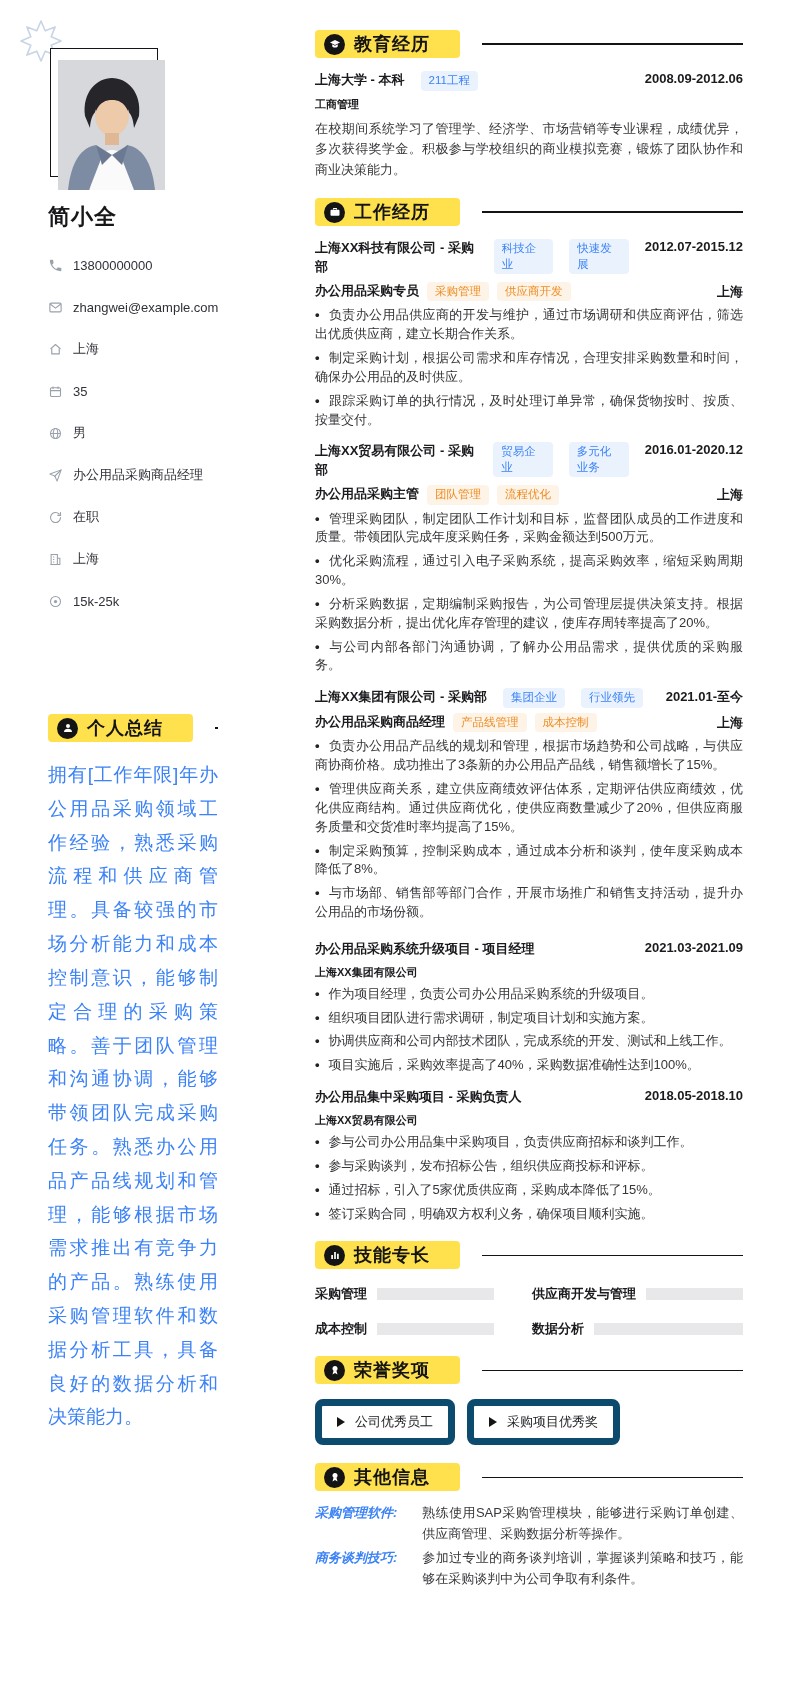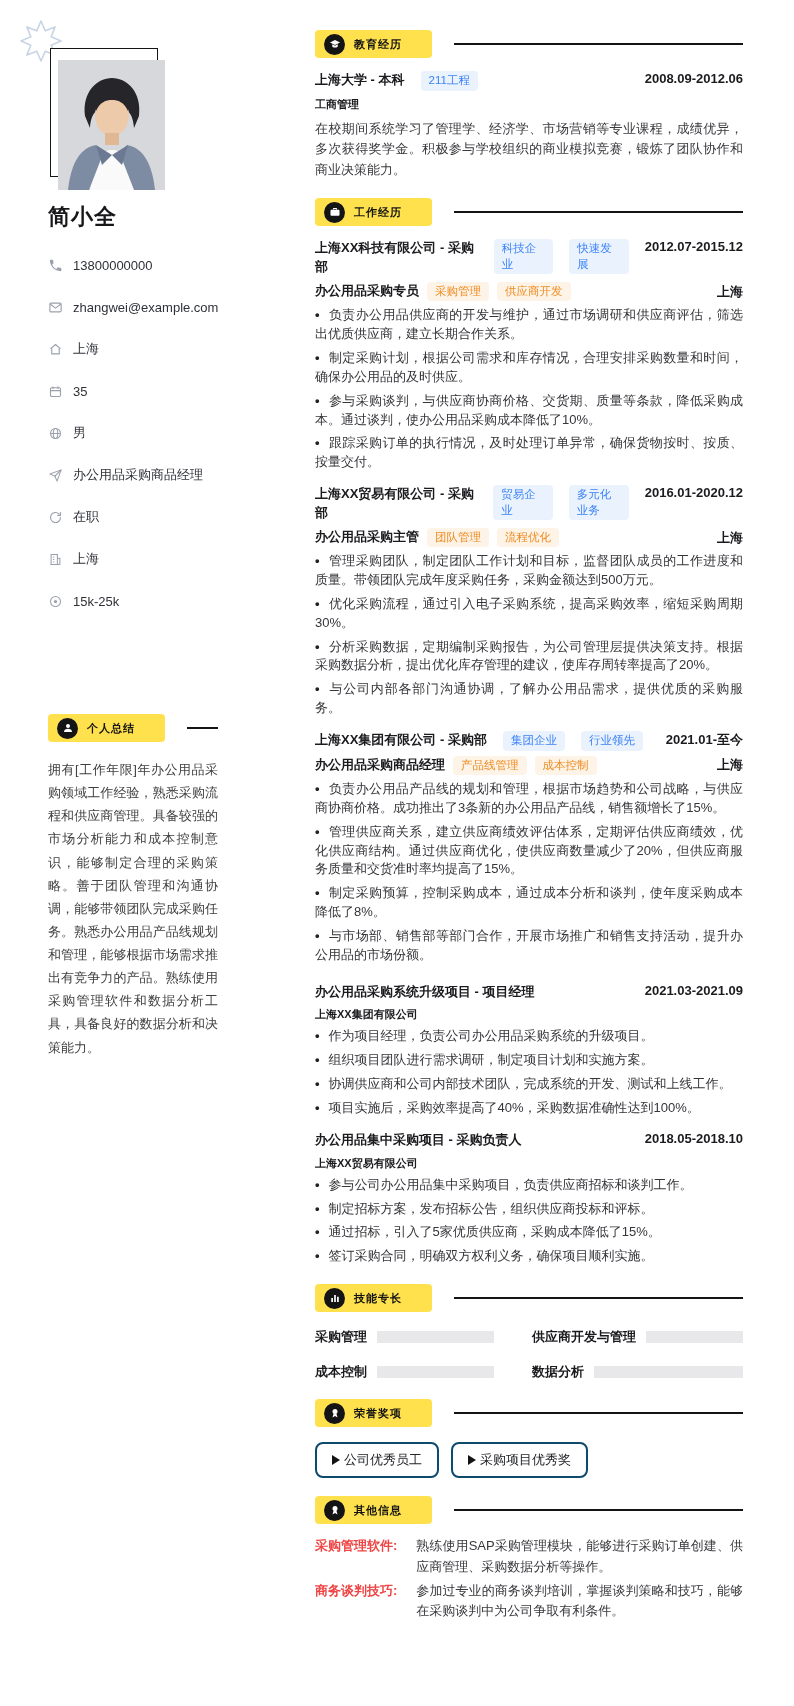--- a/index.html
+++ b/index.html
@@ -32,25 +32,25 @@
   .badge {
     display:inline-flex; align-items:center; gap:9px;
     background:var(--accent-yellow,#FFE14D); border-radius:4px;
     padding:3px 30px 3px 9px; height:28px; flex:0 0 auto;
   }
   .badge .circ {
     width:21px; height:21px; border-radius:50%; background:var(--badge-black,#141414);
     display:flex; align-items:center; justify-content:center; color:#fff; flex:0 0 auto;
   }
   .badge .circ svg { width:12px; height:12px; }
-  .badge .btitle { font-size:11px; font-weight:bold; color:#141414; white-space:nowrap; letter-spacing:1px; }
+  .badge .btitle { font-size:18px; font-weight:bold; color:#141414; white-space:nowrap; letter-spacing:1px; }
   .hline { flex:1; height:1.5px; background:var(--badge-black,#141414); margin-left:22px; }
   
   .summary-sec { margin-top:104px; }
-  .summary-text { margin-top:16px; font-size:13px; line-height:1.78; color:#404040; text-align:justify; }
+  .summary-text { margin-top:16px; font-size:19px; line-height:1.78; color:#3b82f6; text-align:justify; }
   
   .section { margin-bottom:18px; }
   .entry { margin-top:13px; }
   .erow { display:flex; align-items:flex-start; gap:16px; }
   .erow2 { display:flex; align-items:center; gap:8px; margin-top:5px; }
   .etitle { font-size:13px; font-weight:bold; color:#1b1b1f; line-height:1.45; min-width:0; }
   .etitle.narrow { max-width:186px; }
   .tag {
     font-size:11.5px; line-height:1.35; padding:2px 8px; border-radius:4px;
     flex:0 1 auto; min-width:0;
@@ -66,28 +66,28 @@
   .bullet .dot { font-weight:bold; margin-right:9px; color:#222; }
   
   .skills-grid { display:grid; grid-template-columns:1fr 1.18fr; column-gap:38px; row-gap:17px; margin-top:16px; }
   .skill { display:flex; align-items:center; }
   .sname { font-size:13px; font-weight:bold; color:#1b1b1f; white-space:nowrap; }
   .track { flex:1; height:12px; background:var(--bar-track,#E8E8EA); margin-left:10px; position:relative; overflow:hidden; }
   .fill { height:100%; background:var(--bar-fill,#141414); clip-path:polygon(0 0,100% 0,calc(100% - 9px) 100%,0 100%); }
   
   .pills { display:flex; gap:12px; margin-top:15px; }
   .pill {
-    display:inline-flex; align-items:center; gap:4px; border:2px solid #0c4a6e;
+    display:inline-flex; align-items:center; gap:10px; border:7px solid #0c4a6e;
     border-radius:8px; padding:7px 15px; font-size:13px; color:#222327; background:#fff;
   }
   .tri { width:0; height:0; border-left:8px solid #141414; border-top:5px solid transparent; border-bottom:5px solid transparent; }
   
   .other-list { margin-top:12px; }
   .oitem { display:flex; margin-top:3px; font-size:13px; line-height:1.6; }
-  .olabel { font-weight:bold; color:#ef4444; white-space:nowrap; margin-right:19px; flex:0 0 auto; }
+  .olabel { font-weight:bold; color:#3b82f6; white-space:nowrap; margin-right:25px; flex:0 0 auto;font-style:italic; }
   .otext { flex:1; color:#38383d; text-align:justify; }
 </style>
 </head>
 <body>
 
 <div class="page">
 
   <svg class="star-deco" viewBox="0 0 42 42">
     <polygon points="41,21 31.2,25.2 35.1,35.1 25.2,31.2 21,41 16.8,31.2 6.9,35.1 10.8,25.2 1,21 10.8,16.8 6.9,6.9 16.8,10.8 21,1 25.2,10.8 35.1,6.9 31.2,16.8" fill="#ffffff" stroke="#c8d4e6" stroke-width="1.6" stroke-linejoin="round"></polygon>
   </svg>
@@ -267,21 +267,20 @@
             <span class="edate">2012.07-2015.12</span>
           </div>
           <div class="erow2">
             <span class="etitle">办公用品采购专员</span>
             <span class="tag orange">采购管理</span>
             <span class="tag orange">供应商开发</span>
             <span class="eloc">上海</span>
           </div>
           <div class="bullet"><span class="dot">•</span><span>负责办公用品供应商的开发与维护，通过市场调研和供应商评估，筛选出优质供应商，建立长期合作关系。</span></div>
           <div class="bullet"><span class="dot">•</span><span>制定采购计划，根据公司需求和库存情况，合理安排采购数量和时间，确保办公用品的及时供应。</span></div>
-          <div class="bullet"><span class="dot">•</span><span>参与采购谈判，与供应商协商价格、交货期、质量等条款，降低采购成本。通过谈判，使办公用品采购成本降低了10%。</span></div>
           <div class="bullet"><span class="dot">•</span><span>跟踪采购订单的执行情况，及时处理订单异常，确保货物按时、按质、按量交付。</span></div>
         </div>
 
         <div class="entry">
           <div class="erow">
             <span class="etitle narrow">上海XX贸易有限公司 - 采购部</span>
             <span class="tag blue narrow">贸易企业</span>
             <span class="tag blue narrow">多元化业务</span>
             <span class="edate">2016.01-2020.12</span>
           </div>
@@ -331,21 +330,21 @@
           <div class="bullet"><span class="dot">•</span><span>项目实施后，采购效率提高了40%，采购数据准确性达到100%。</span></div>
         </div>
 
         <div class="entry">
           <div class="erow">
             <span class="etitle">办公用品集中采购项目 - 采购负责人</span>
             <span class="edate">2018.05-2018.10</span>
           </div>
           <div class="esub">上海XX贸易有限公司</div>
           <div class="bullet"><span class="dot">•</span><span>参与公司办公用品集中采购项目，负责供应商招标和谈判工作。</span></div>
-          <div class="bullet"><span class="dot">•</span><span>制定招标方案，发布招标公告，组织供应商投标和评标。</span></div>
+          <div class="bullet"><span class="dot">•</span><span>参与采购谈判，发布招标公告，组织供应商投标和评标。</span></div>
           <div class="bullet"><span class="dot">•</span><span>通过招标，引入了5家优质供应商，采购成本降低了15%。</span></div>
           <div class="bullet"><span class="dot">•</span><span>签订采购合同，明确双方权利义务，确保项目顺利实施。</span></div>
         </div>
       </div>
 
       <div class="section">
         <div class="sec-head">
           <div class="badge">
             <span class="circ">
               <svg viewBox="0 0 24 24" fill="#ffffff">

